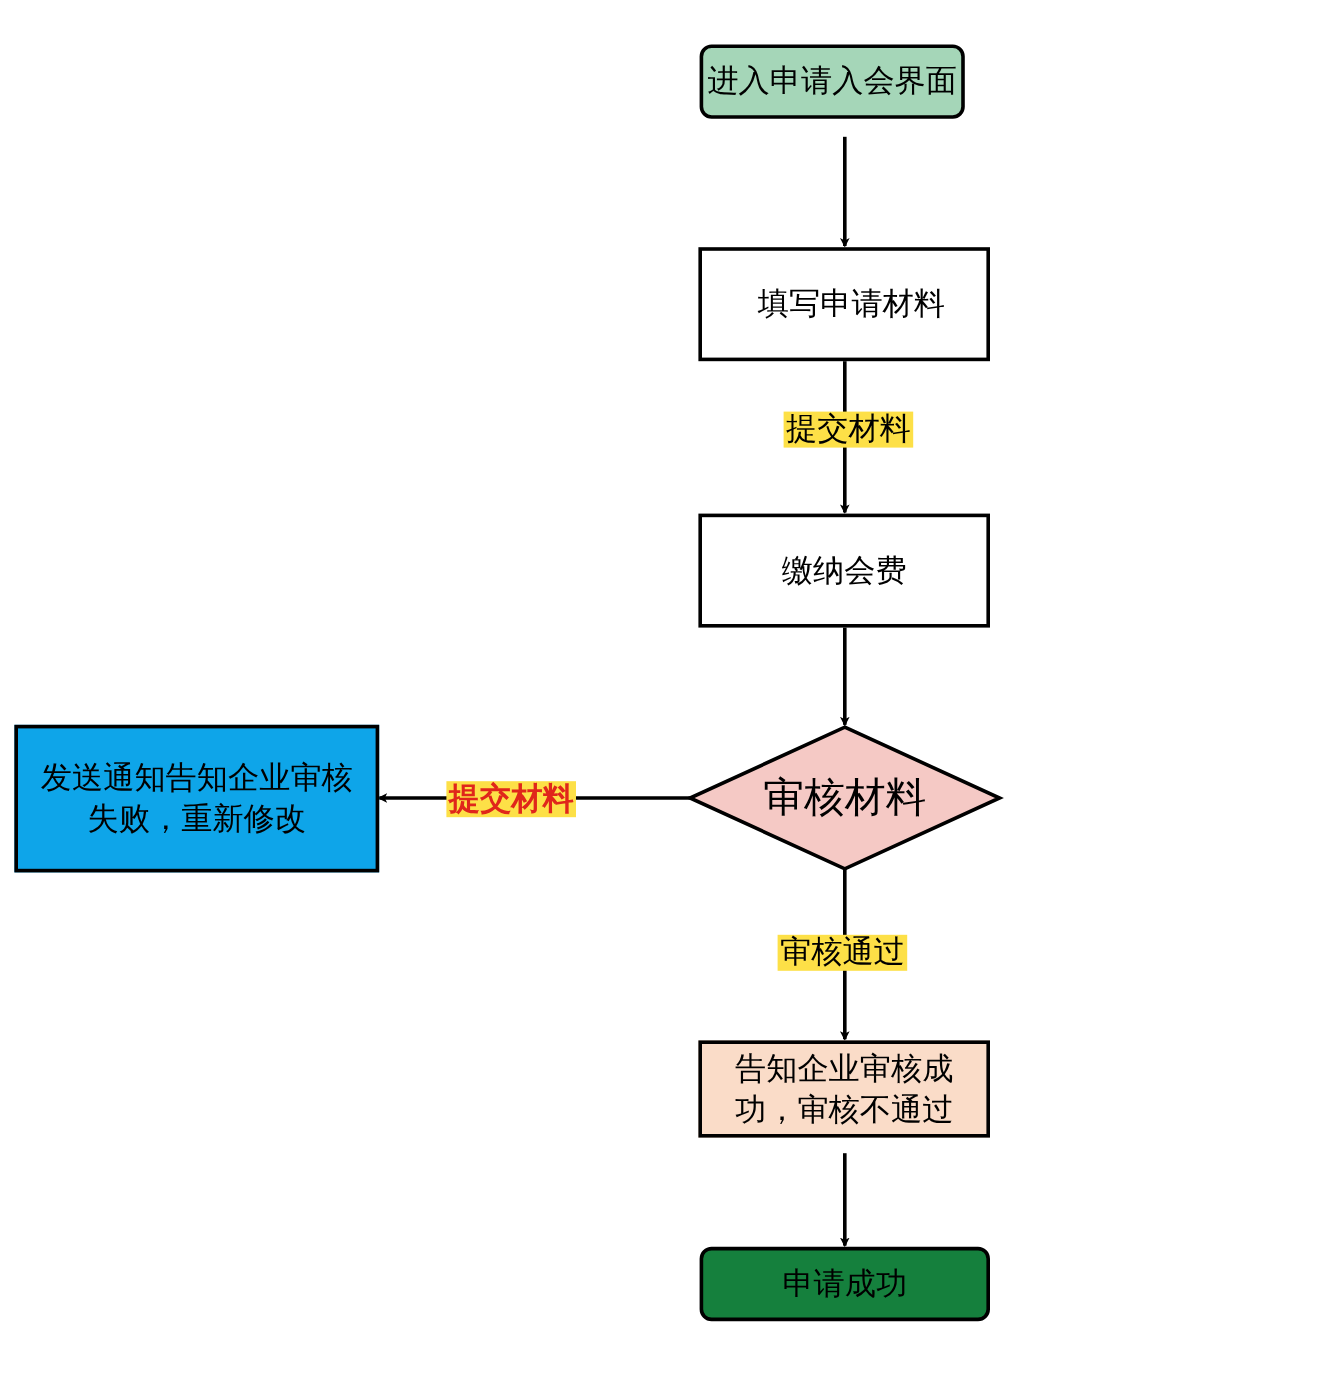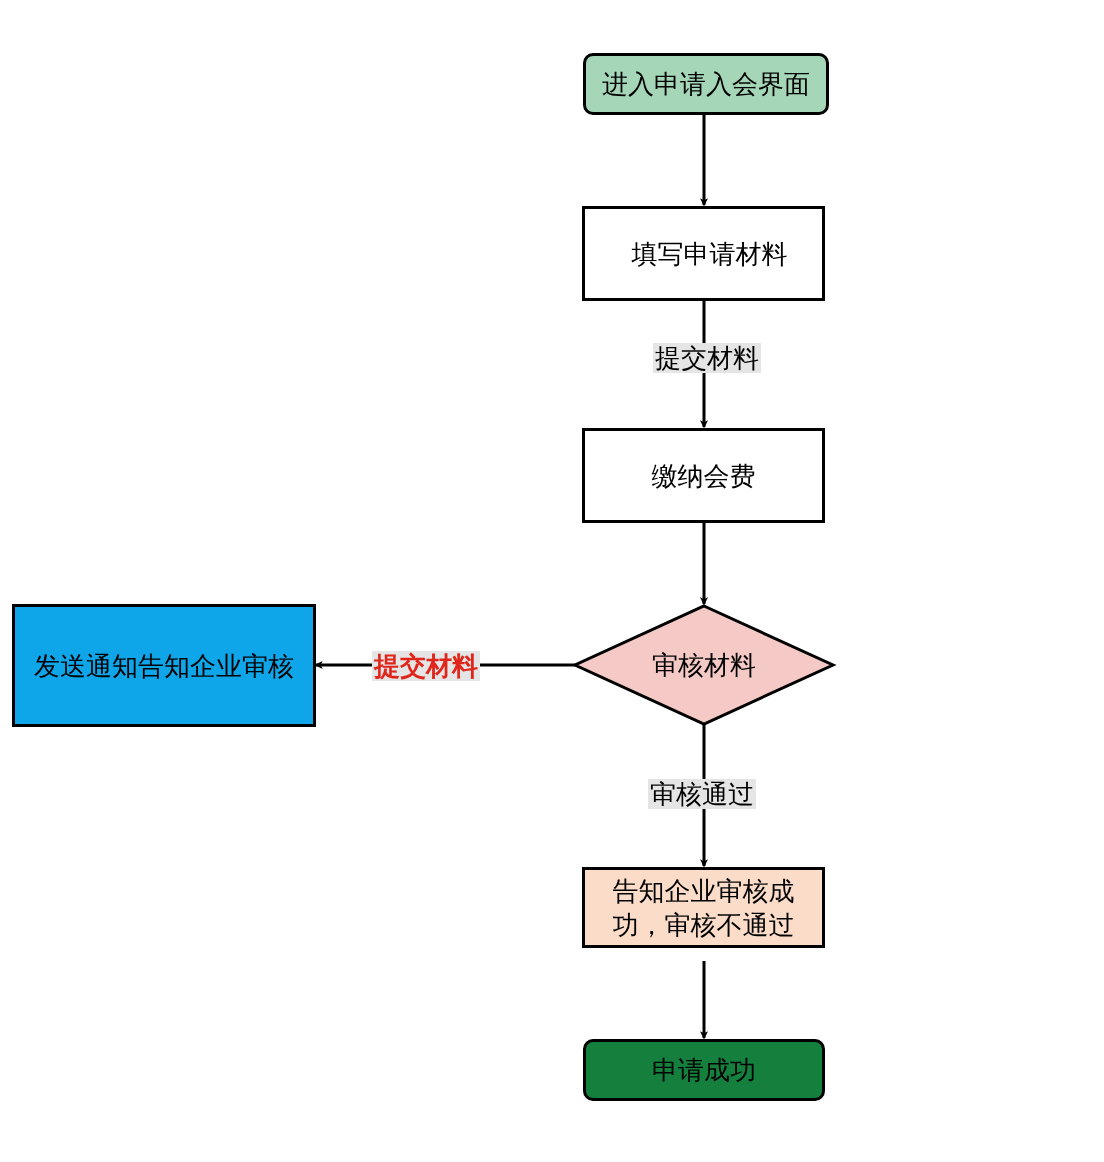--- a/index.html
+++ b/index.html
@@ -5,64 +5,65 @@
     html, body { margin: 0; padding: 0; background: #ffffff; }
     body { width: 1104px; height: 1162px; position: relative; overflow: hidden;
            font-family: "DejaVu Sans", "Liberation Sans", sans-serif; }
     svg { position: absolute; left: 0; top: 0; }
     .node { position: absolute; box-sizing: border-box; display: flex; align-items: center;
             justify-content: center; text-align: center; color: #000; font-size: 26px; line-height: 34px;
             border: 3px solid #000; }
     .terminal { background: #a5d6b8; border-radius: 10px; }
     .process { background: #ffffff; }
     .outcome { background: #fadcc8; }
-    .label { position: absolute; background: #e5e5e5; font-size: 26px; line-height: 30px; color: #000;
+    .label { position: absolute; background: #fde047; font-size: 26px; line-height: 30px; color: #000;
              padding: 0 2px; white-space: nowrap; }
     .label.red { color: #e0261b; font-weight: bold; }
-    .decision-text { position: absolute; font-size: 26px; line-height: 30px; color: #000; white-space: nowrap;
+    .decision-text { position: absolute; font-size: 34px; line-height: 30px; color: #000; white-space: nowrap;
                      transform: translate(-50%, -50%); }
   </style>
 </head>
 <body>
 
 <svg width="1104" height="1162">
   <defs>
     <marker id="arrow" viewBox="0 0 12 12" refX="10" refY="6" markerWidth="8" markerHeight="8" orient="auto" markerUnits="userSpaceOnUse">
       <path d="M0,0 L12,6 L0,12 L3,6 Z" fill="#000"></path>
     </marker>
   </defs>
   <line x1="704" y1="114" x2="704" y2="205" stroke="#000" stroke-width="3" marker-end="url(#arrow)"></line>
   <line x1="704" y1="300" x2="704" y2="427" stroke="#000" stroke-width="3" marker-end="url(#arrow)"></line>
   <line x1="704" y1="522" x2="704" y2="604" stroke="#000" stroke-width="3" marker-end="url(#arrow)"></line>
   <polygon id="diamond" points="704,606 833,665 704,724 575,665" fill="#f5c9c5" stroke="#000" stroke-width="3"></polygon>
   <line x1="575" y1="665" x2="316" y2="665" stroke="#000" stroke-width="3" marker-end="url(#arrow)"></line>
   <line x1="704" y1="724" x2="704" y2="866" stroke="#000" stroke-width="3" marker-end="url(#arrow)"></line>
   <line x1="704" y1="961" x2="704" y2="1038" stroke="#000" stroke-width="3" marker-end="url(#arrow)"></line>
 </svg>
 
-<div class="node terminal" style="left: 583px; top: 53px; width: 246px; height: 62px; background: rgb(165, 214, 184);">
+<div class="node terminal" style="left: 583px; top: 37px; width: 221px; height: 62px; background: rgb(165, 214, 184);">
   <span>进入申请入会界面</span>
 </div>
 
 <div class="node process" style="left:582px; top:206px; width:243px; height:95px;padding-left:12px;">
   <span>填写申请材料</span>
 </div>
 
 <div class="label" style="left:653px; top:343px;">提交材料</div>
 
 <div class="node process" style="left:582px; top:428px; width:243px; height:95px;">
   <span>缴纳会费</span>
 </div>
 
 <div class="decision-text" style="left:704px; top:665px;">审核材料</div>
 
 <div class="label red" style="left: 372px; top: 651px; color: rgb(224, 38, 27);">提交材料</div>
 
 <div class="node outcome" style="left: 12px; top: 604px; width: 304px; height: 123px; flex-direction: column; background: #0ea5e9;">
   <span>发送通知告知企业审核</span>
+  <span>失败，重新修改</span>
 </div>
 
 <div class="label" style="left:648px; top:779px;">审核通过</div>
 
 <div class="node outcome" style="left: 582px; top: 867px; width: 243px; height: 81px; flex-direction: column; background: rgb(250, 220, 200);">
   <span>告知企业审核成</span>
   <span>功，审核不通过</span>
 </div>
 
 <div class="node terminal" style="left: 583px; top: 1039px; width: 242px; height: 62px; background: #15803d;">

